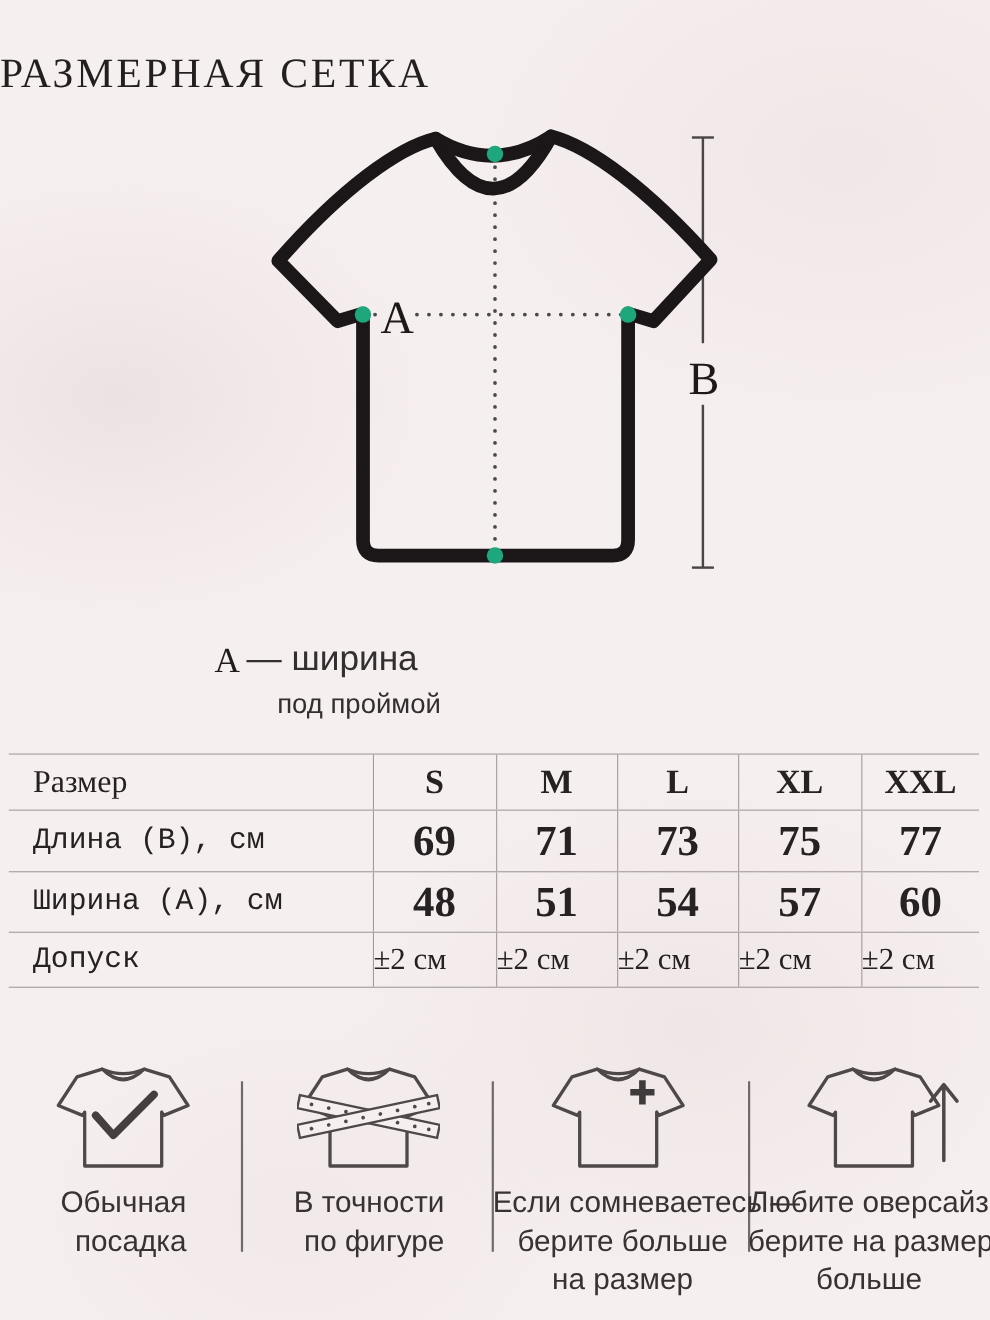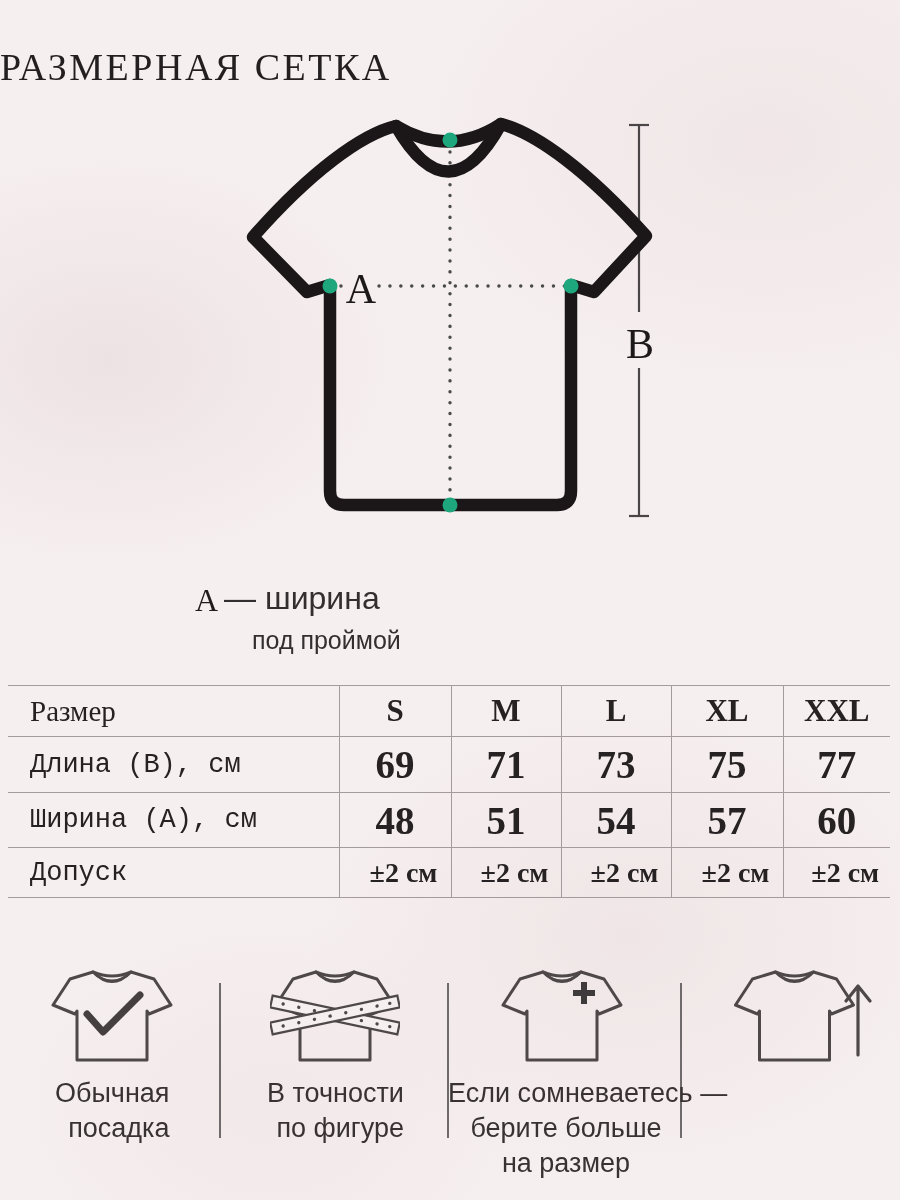--- a/index.html
+++ b/index.html
@@ -35,21 +35,21 @@
     font-family:"Liberation Serif",serif;color:#262122;
   }
   .size-table td,.size-table th{padding:0;border-bottom:1px solid #a39b9c;vertical-align:middle;}
   .size-table tr:first-child th{border-top:1px solid #a39b9c;}
   .size-table td+td,.size-table th+th{border-left:1px solid #a39b9c;}
   .size-table .lab{text-align:left;padding-left:22px;font-weight:400;}
   .size-table th.lab{font-size:29px;}
   .size-table td.lab{font-size:27px;font-family:Liberation Mono, monospace;}
   .size-table th.size{font-size:31px;font-weight:700;text-align:center;}
   .size-table td.val{font-size:39px;font-weight:600;text-align:center;}
-  .size-table td.tol{font-size:28px;font-weight:700;text-align:center;padding-left:17px;}
+  .size-table td.tol{font-size:28px;font-weight:400;text-align:left;}
   .r-head{height:51px;}.r1{height:56px;}.r2{height:55px;}.r3{height:50px;}
 
   
   .divider{position:absolute;top:983px;width:2px;height:155px;background:#6f6a6b;}
   .foot-icon{position:absolute;top:963px;}
   .caption{position:absolute;top:1076px;font-size:27px;line-height:35px;color:#383233;}
   .cap-left{text-align:right;}
   .cap-center{text-align:center;}
   .caption div{white-space:nowrap;}
 </style>
@@ -213,14 +213,19 @@
   </div>
   <div class="caption cap-left" style="left:267px">
     <div>В точности</div>
     <div>по фигуре</div>
   </div>
   <div class="caption cap-center" style="left:448px;width:236px">
     <div>Если сомневаетесь —</div>
     <div>берите больше</div>
     <div>на размер</div>
   </div>
+  <div class="caption cap-center" style="left:680px;width:220px">
+    <div>Любите оверсайз</div>
+    <div>берите на размер</div>
+    <div>больше</div>
+  </div>
 
 </div>
 
 </body></html>

